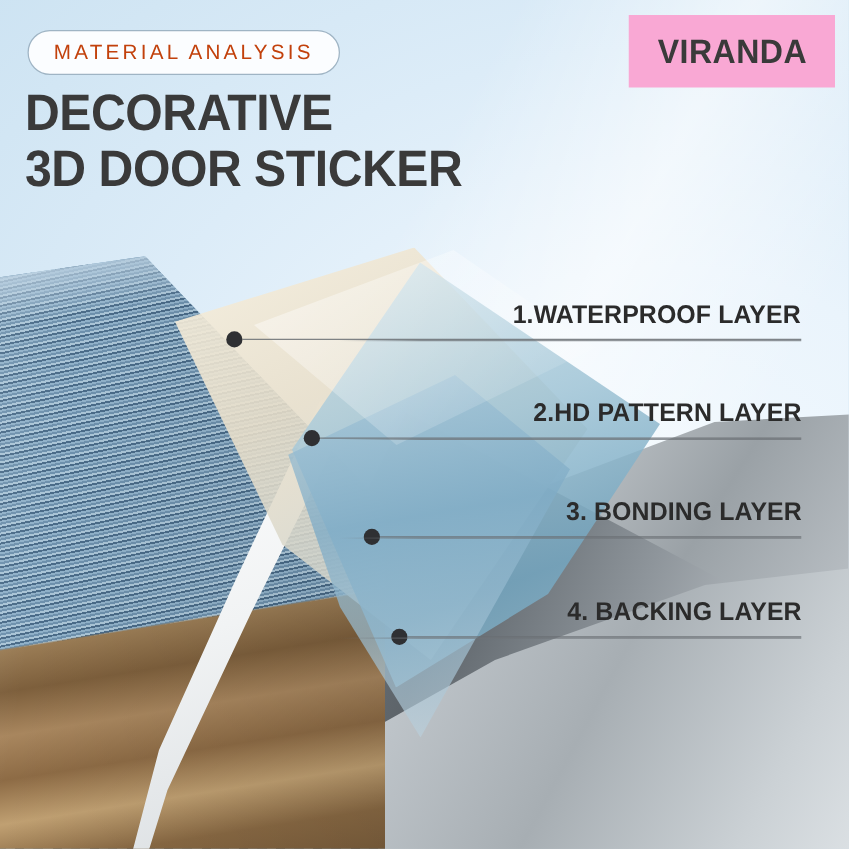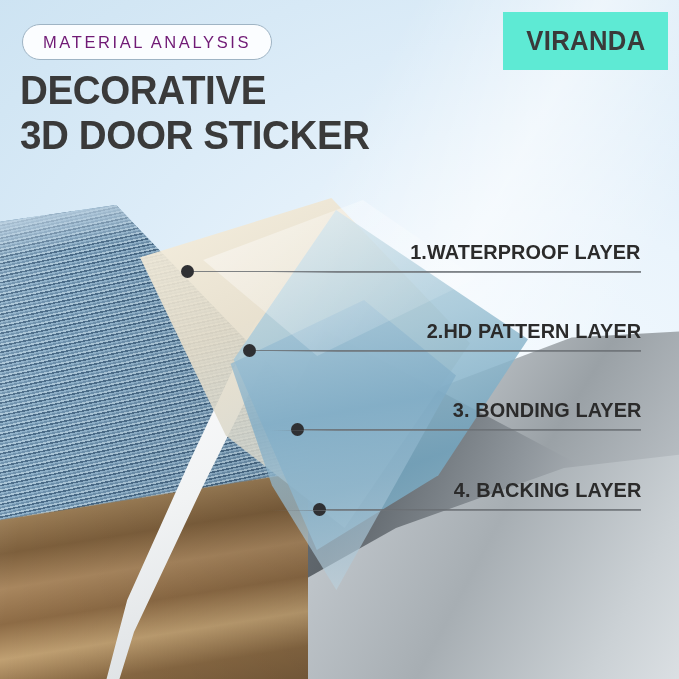--- a/index.html
+++ b/index.html
@@ -20,34 +20,34 @@
     background:linear-gradient(118deg, rgba(255,255,255,0) 40%, rgba(255,255,255,.55) 58%, rgba(255,255,255,0) 76%);
   }
 
   
   .pill{
     position:absolute;left:22px;top:24px;
     height:34px;padding:0 20px;
     display:flex;align-items:center;justify-content:center;
     border:1.4px solid #9fb4c4;border-radius:18px;
     background:#fbfdff;
-    font-size:16.5px;letter-spacing:2.6px;color:#701a75;
+    font-size:16.5px;letter-spacing:2.6px;color:#c2410c;
     white-space:nowrap;
   }
   .title{
     position:absolute;left:20px;top:68px;width:460px;
     font-size:41px;line-height:45px;font-weight:700;
     letter-spacing:-0.4px;color:#3a3a3a;
     transform:scaleX(.94);transform-origin:left top;
     white-space:nowrap;
   }
   .title div{white-space:nowrap;}
   .logo{
     position:absolute;left:503px;top:12px;width:165px;height:58px;
-    background:#5eead4;
+    background:#f9a8d4;
     display:flex;align-items:center;justify-content:center;
   }
   .logo span{
     font-size:27px;font-weight:700;letter-spacing:.4px;color:#3a3a3a;
     transform:scaleX(.95);
   }
 
   
   .art{position:absolute;left:0;top:150px;width:679px;height:529px;}
 

